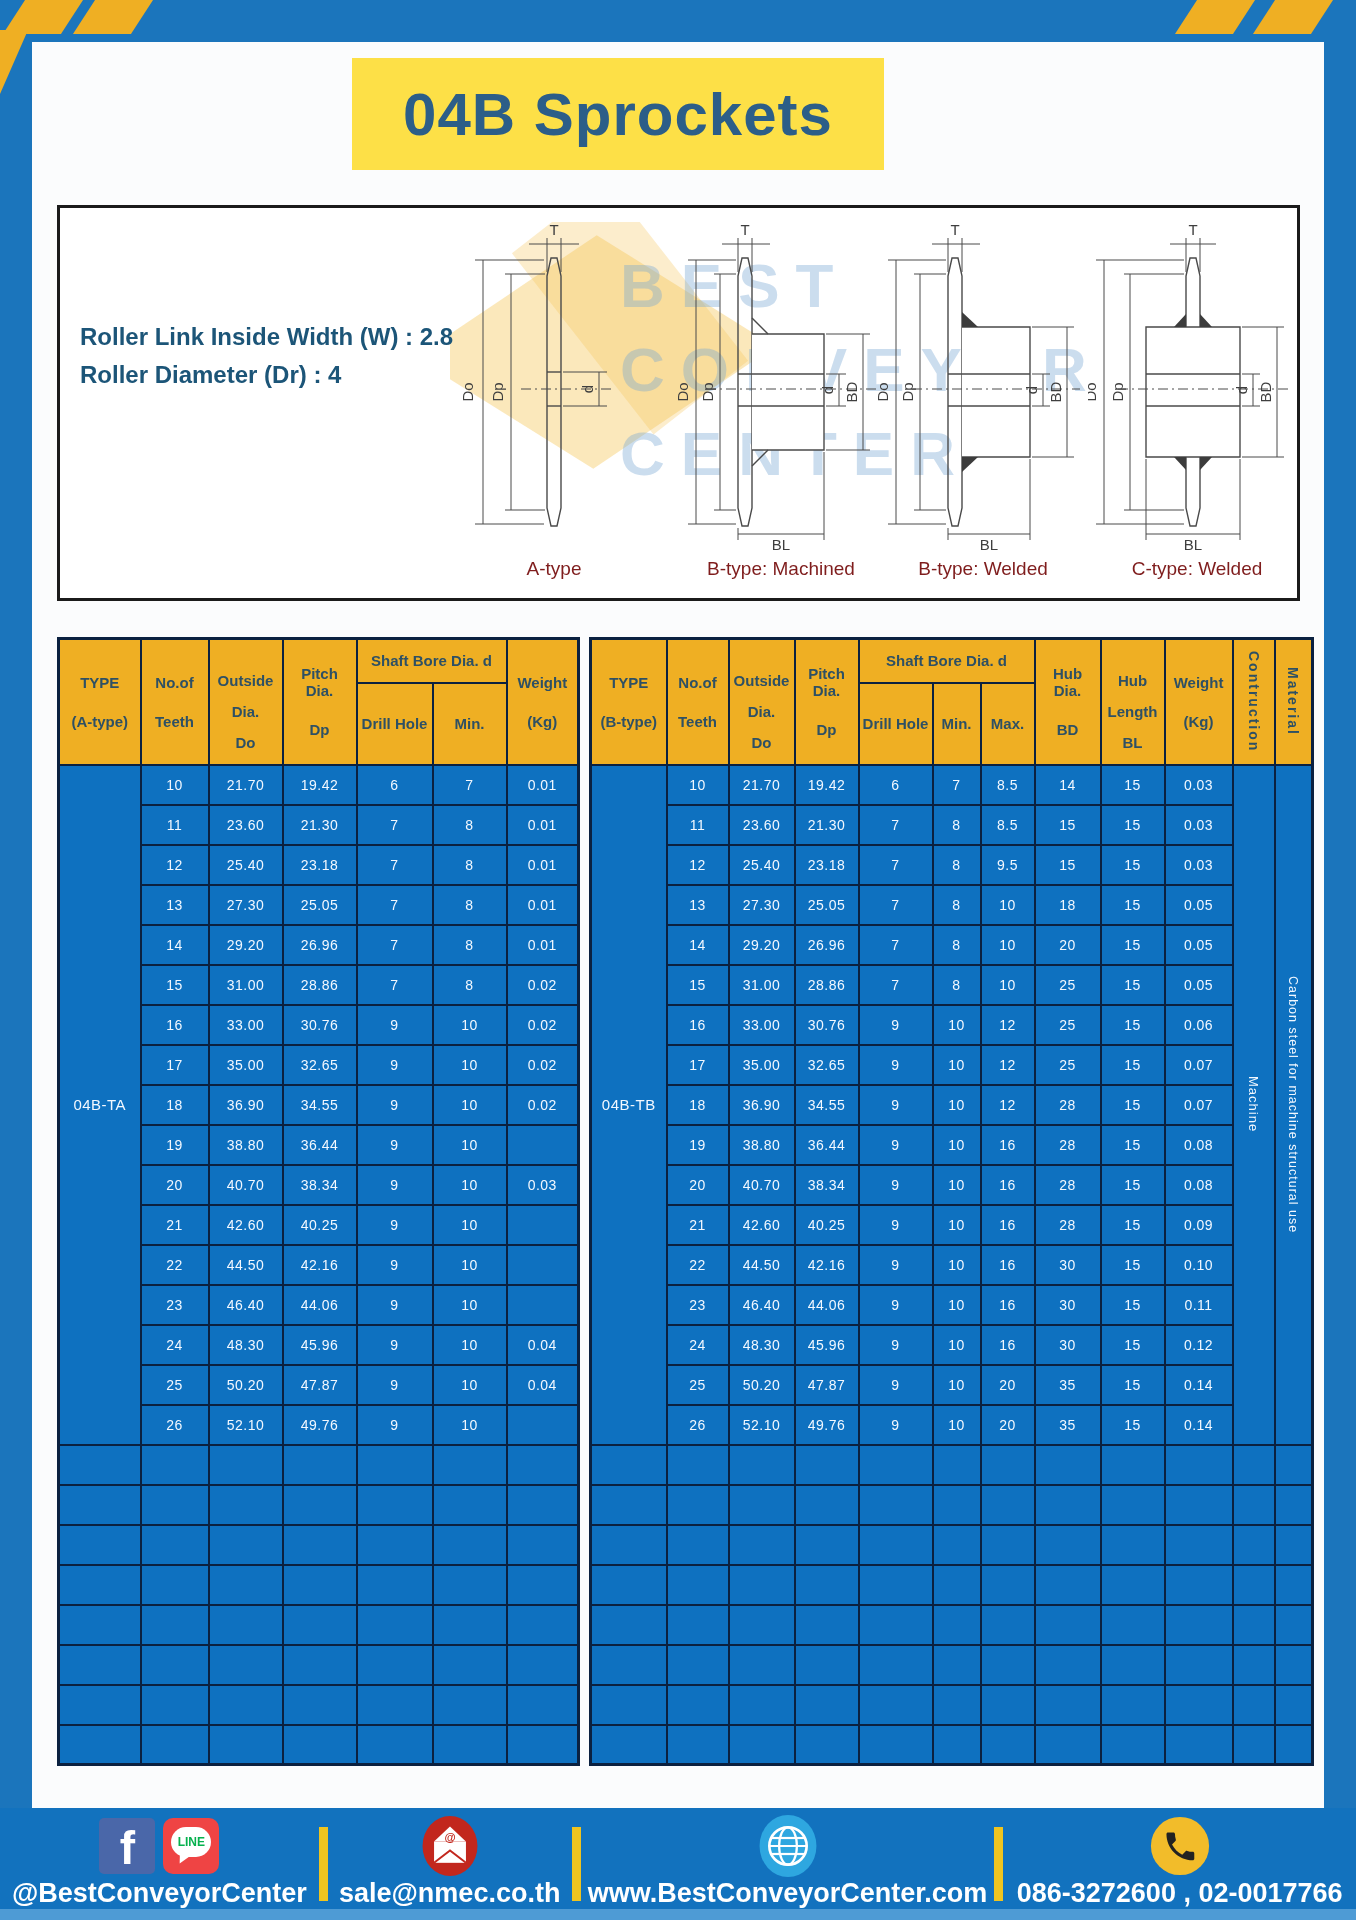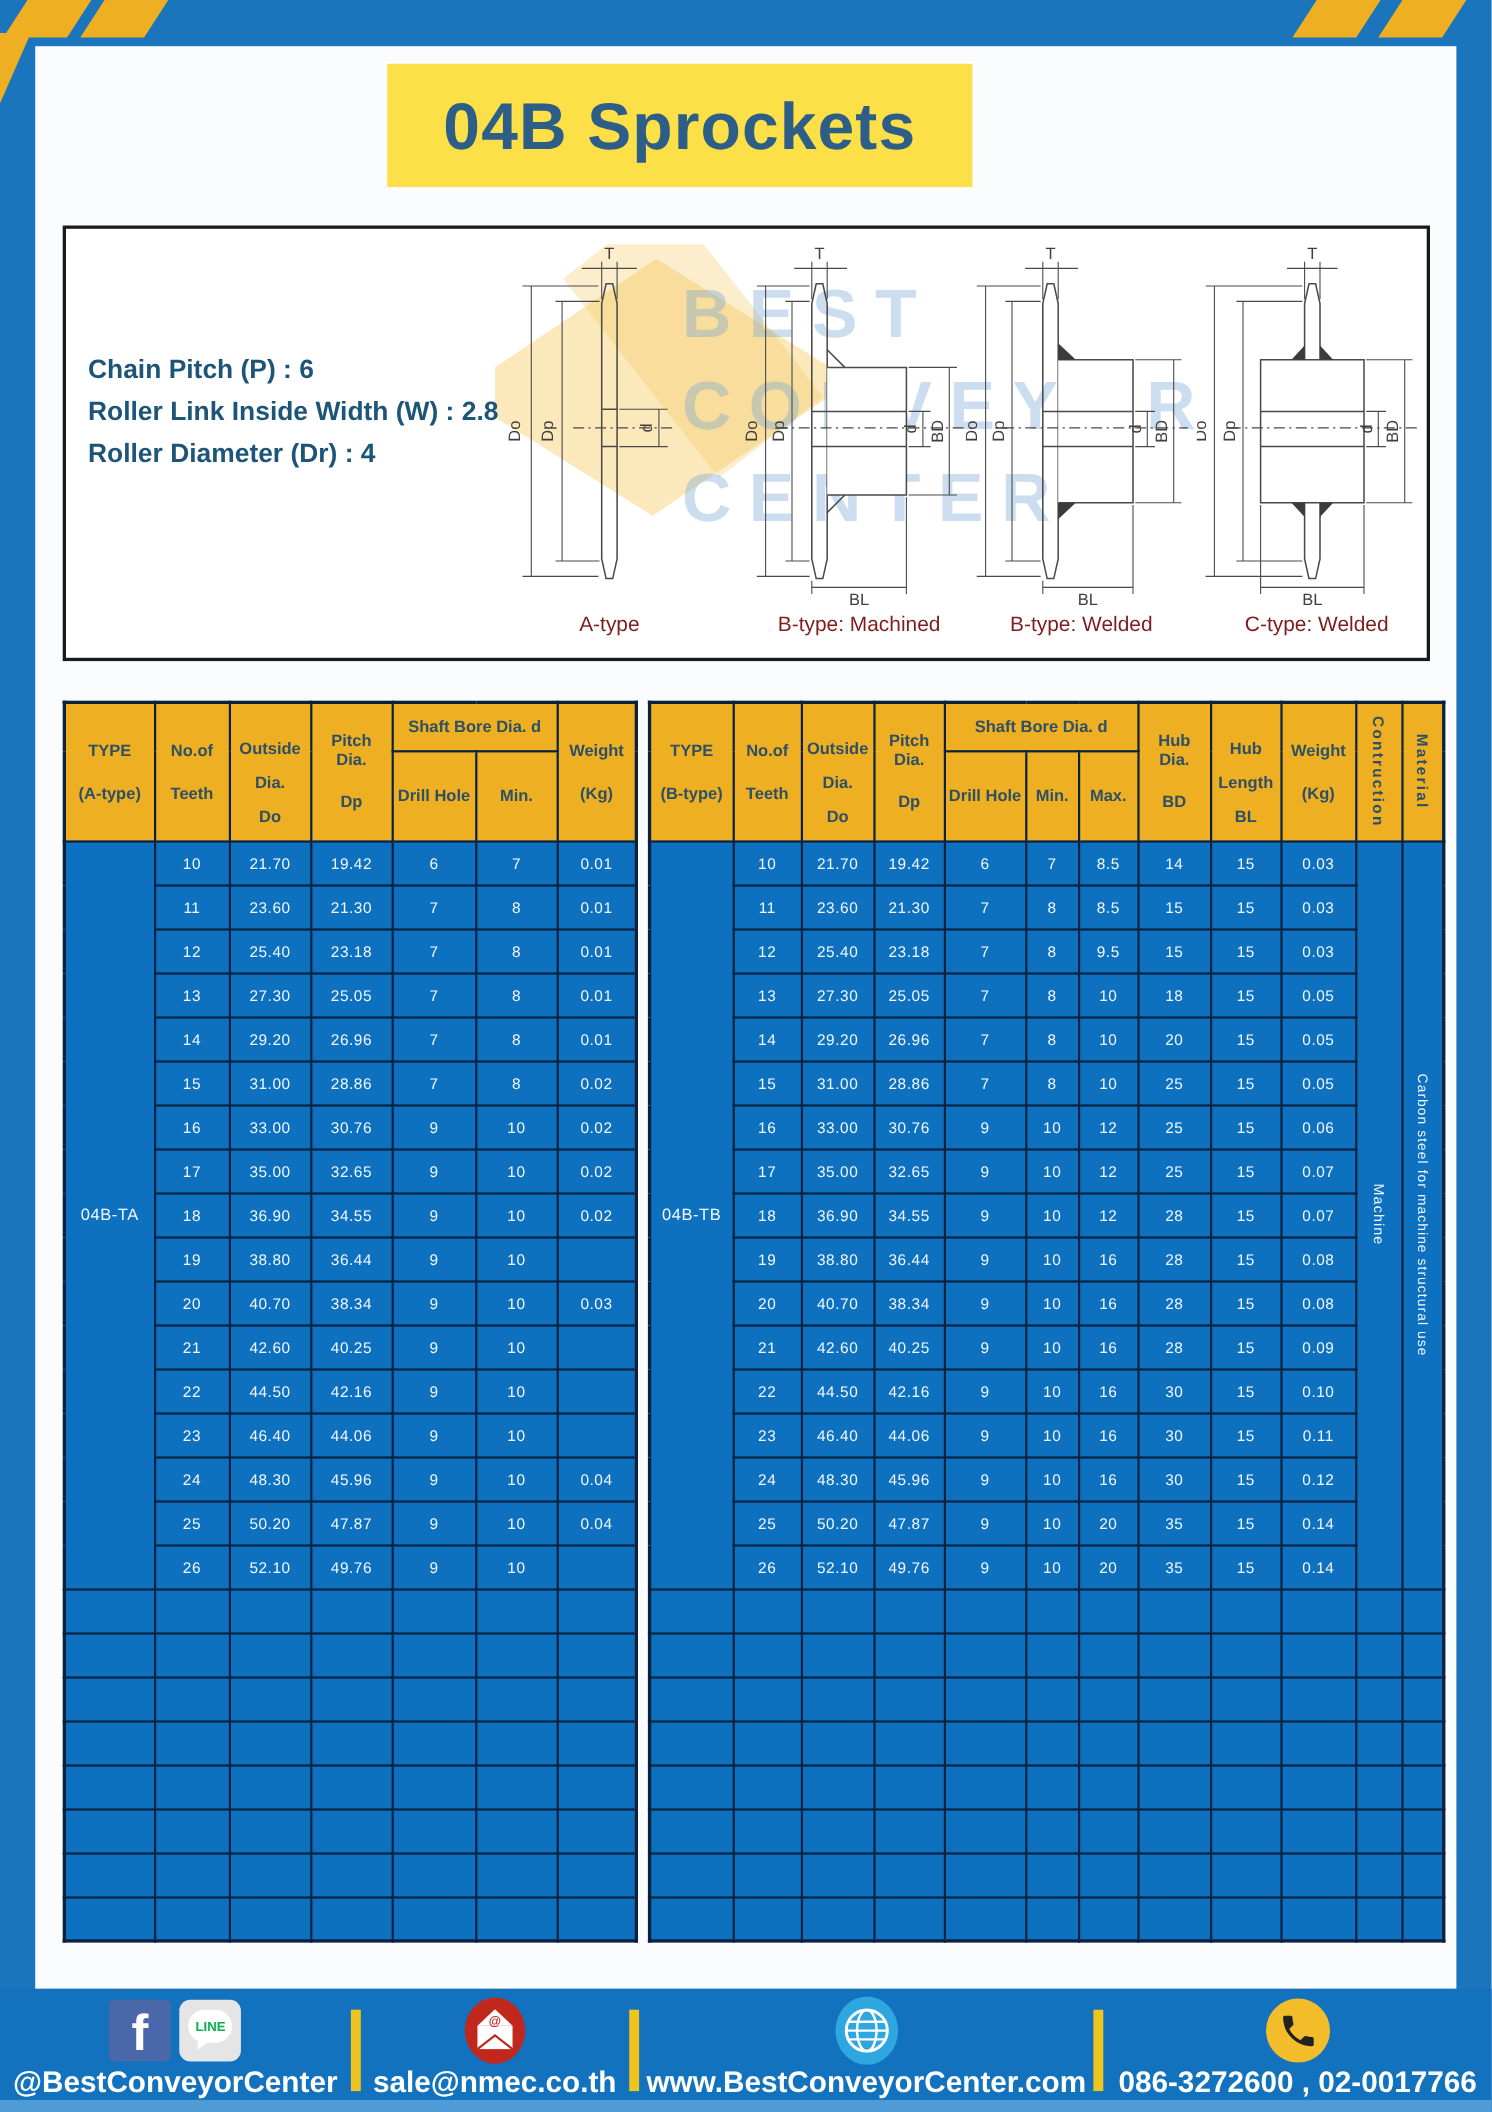--- a/index.html
+++ b/index.html
@@ -69,21 +69,21 @@
   .fsec { display:flex; flex-direction:column; align-items:center;
     justify-content:flex-start; padding-top:7px; }
   .fsec .icons { height:62px; display:flex; align-items:center; gap:8px; }
   .fsec .flabel { color:#FFFFFF; font-weight:bold; font-size:27px; margin-top:1px;
     white-space:nowrap; }
   .fdiv { width:9px; height:74px; background:#EFC41F; align-self:center; }
   .s1 { flex:0 0 23.5%; } .s2 { flex:0 0 18%; } .s3 { flex:0 0 30.5%; } .s4 { flex:1; }
   .fb-badge { width:56px; height:56px; border-radius:5px; background:#4A67A9;
     color:#fff; font-weight:bold; font-size:46px; display:flex; align-items:flex-end;
     justify-content:center; line-height:52px; }
-  .line-badge { width:56px; height:56px; border-radius:10px; background:#e5e5e5;
+  .line-badge { width:56px; height:56px; border-radius:10px; background:#ef4444;
     position:relative; }
   .line-bubble { position:absolute; left:8px; top:9px; width:40px; height:30px;
     background:#fff; border-radius:16px; display:flex; align-items:center;
     justify-content:center; font-size:12px; font-weight:bold; color:#06B14E; }
   .line-tail { position:absolute; left:14px; top:36px; width:0; height:0;
     border-left:5px solid transparent; border-right:5px solid transparent;
     border-top:10px solid #fff; transform:rotate(28deg); }
 </style>
 </head>
 <body>
@@ -106,21 +106,20 @@
         <div class="wm-swoosh1"></div>
         <div class="wm-swoosh2"></div>
         <div class="wm-text">
           <div>BEST</div>
           <div>CONVEYOR</div>
           <div>CENTER</div>
         </div>
       </div>
 
       <div class="specs">
-        <div>Chain Pitch (P) : 6</div>
         <div>Roller Link Inside Width (W) : 2.8</div>
         <div>Roller Diameter (Dr) : 4</div>
       </div>
 
       <svg class="diag" style="left:389px;" viewBox="0 0 210 330">
         <line class="thin" x1="95" y1="38" x2="26" y2="38"></line>
           <line class="thin" x1="95" y1="302" x2="26" y2="302"></line>
         <line class="thin" x1="34" y1="38" x2="34" y2="302"></line>
         <text transform="rotate(-90 24 170)" x="24" y="170">Do</text>
         <line class="thin" x1="96" y1="52" x2="56" y2="52"></line>

